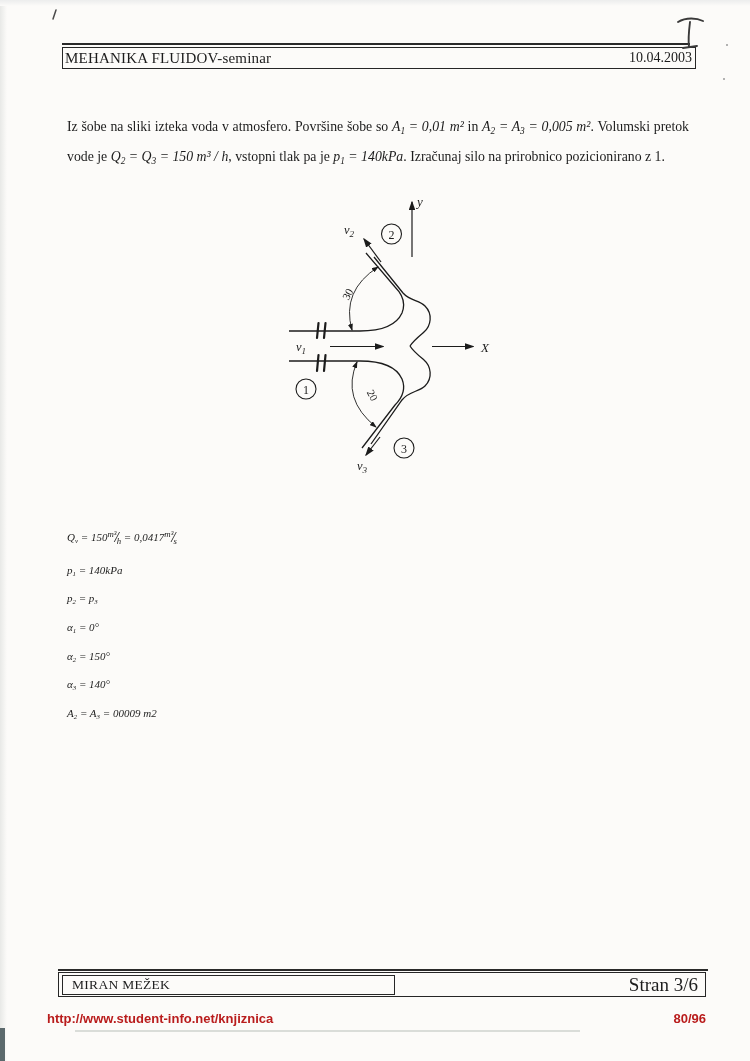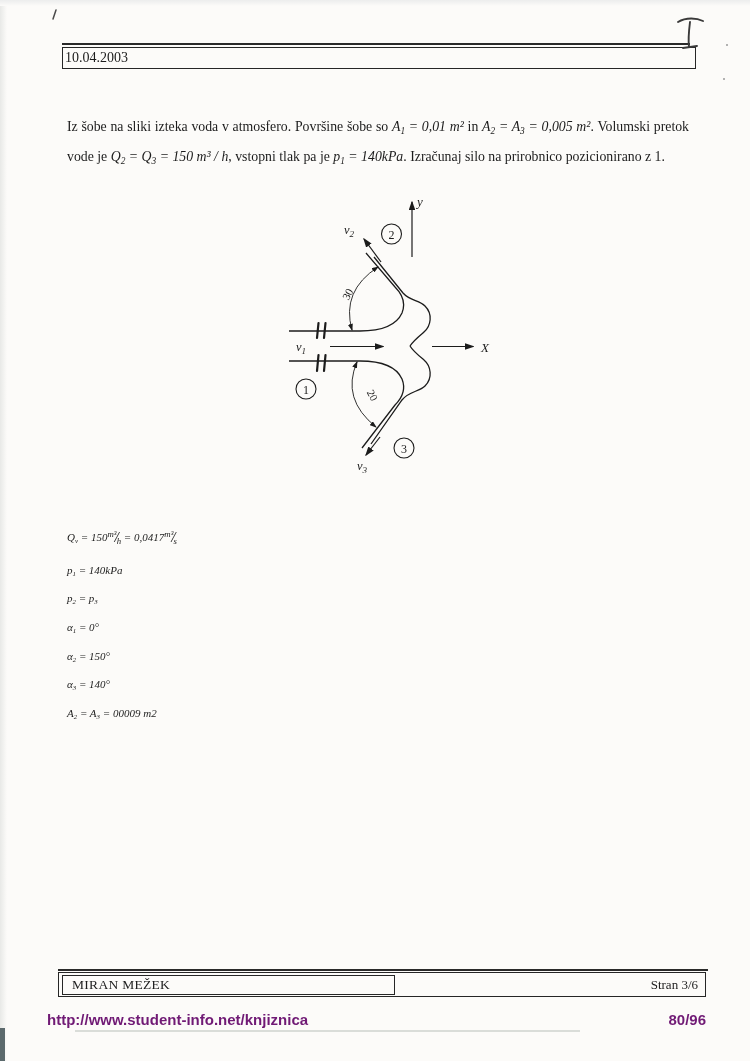--- a/index.html
+++ b/index.html
@@ -50,42 +50,43 @@
     border:1.2px solid #262626;box-sizing:border-box;
     display:flex;justify-content:space-between;align-items:center;
     padding-right:7px;
     gap:24px;
   }
   .author-box{
     border:1px solid #262626;margin-left:3px;width:322px;height:18px;
     display:flex;align-items:center;padding-left:9px;
     font-size:13.5px;letter-spacing:.3px;
   }
-  .page-no{font-size:13px;}
+  .page-no{font-size:19px;}
 
   .urlline{
     position:absolute;left:47px;top:1011px;width:659px;
     display:flex;justify-content:space-between;
-    font-family:"Liberation Sans", sans-serif;font-weight:bold;font-size:15px;
-    color:#701a75;
+    font-family:"Liberation Sans", sans-serif;font-weight:bold;font-size:13px;
+    color:#b91c1c;
   }
 
   .mark-ibeam{position:absolute;left:672px;top:13px;}
   .mark-apostrophe{position:absolute;left:51px;top:9px;}
   .speck{position:absolute;width:2px;height:2px;border-radius:50%;background:#9a9a9a;}
 </style>
 </head>
 <body>
 
 <div class="page">
   <div class="edge-left"></div>
   <div class="edge-top"></div>
 
   <div class="header-topline"></div>
   <div class="header-box">
+    <span class="header-title">MEHANIKA FLUIDOV-seminar</span>
     <span class="header-date">10.04.2003</span>
   </div>
 
   <svg class="mark-ibeam" width="38" height="46" viewBox="0 0 38 46">
     <g fill="none" stroke="#3a3a3a" stroke-width="1.9" stroke-linecap="round">
       <path d="M6,9 C14,4 25,5 31,8"></path>
       <path d="M18,9 C17,17 16,26 17,34"></path>
       <path d="M11,35 L25,33"></path>
     </g>
   </svg>

